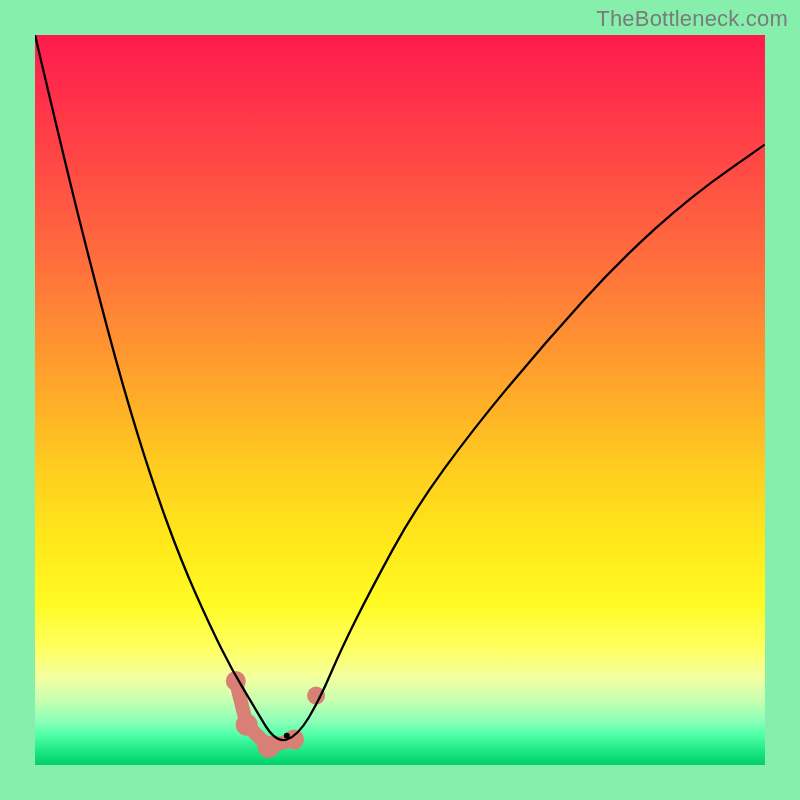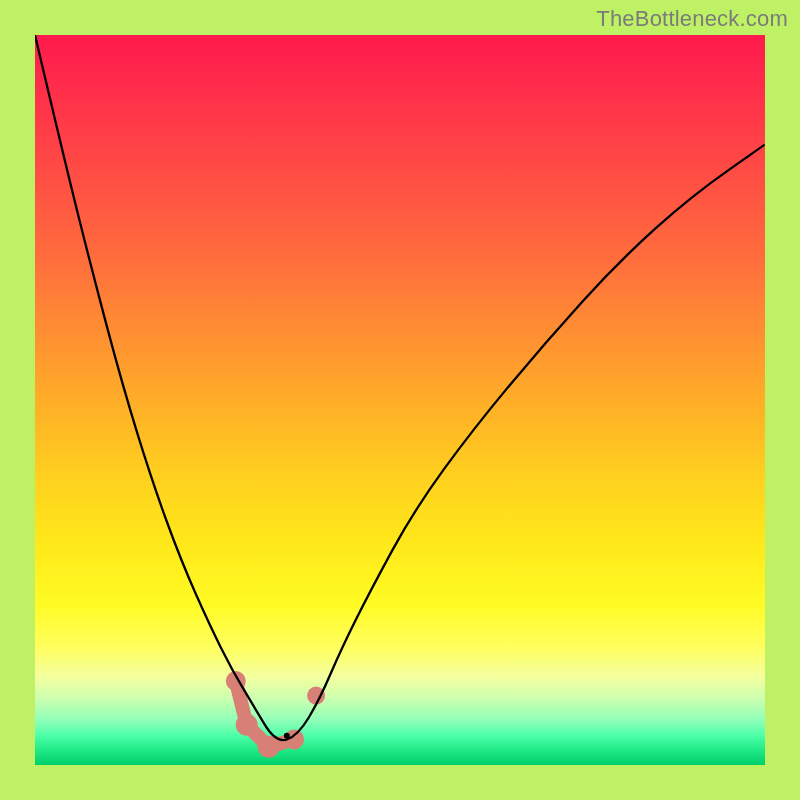--- a/index.html
+++ b/index.html
@@ -10,21 +10,21 @@
     background: #000;
     font-family: Arial, Helvetica, sans-serif;
     overflow: hidden;
   }
   .frame {
     position: absolute;
     left: 0;
     top: 0;
     width: 800px;
     height: 800px;
-    background: #bef264;
+    background: #86efac;
   }
   .plot {
     position: absolute;
     left: 35px;
     top: 35px;
     width: 730px;
     height: 730px;
     overflow: hidden;
   }
   .gradient {

